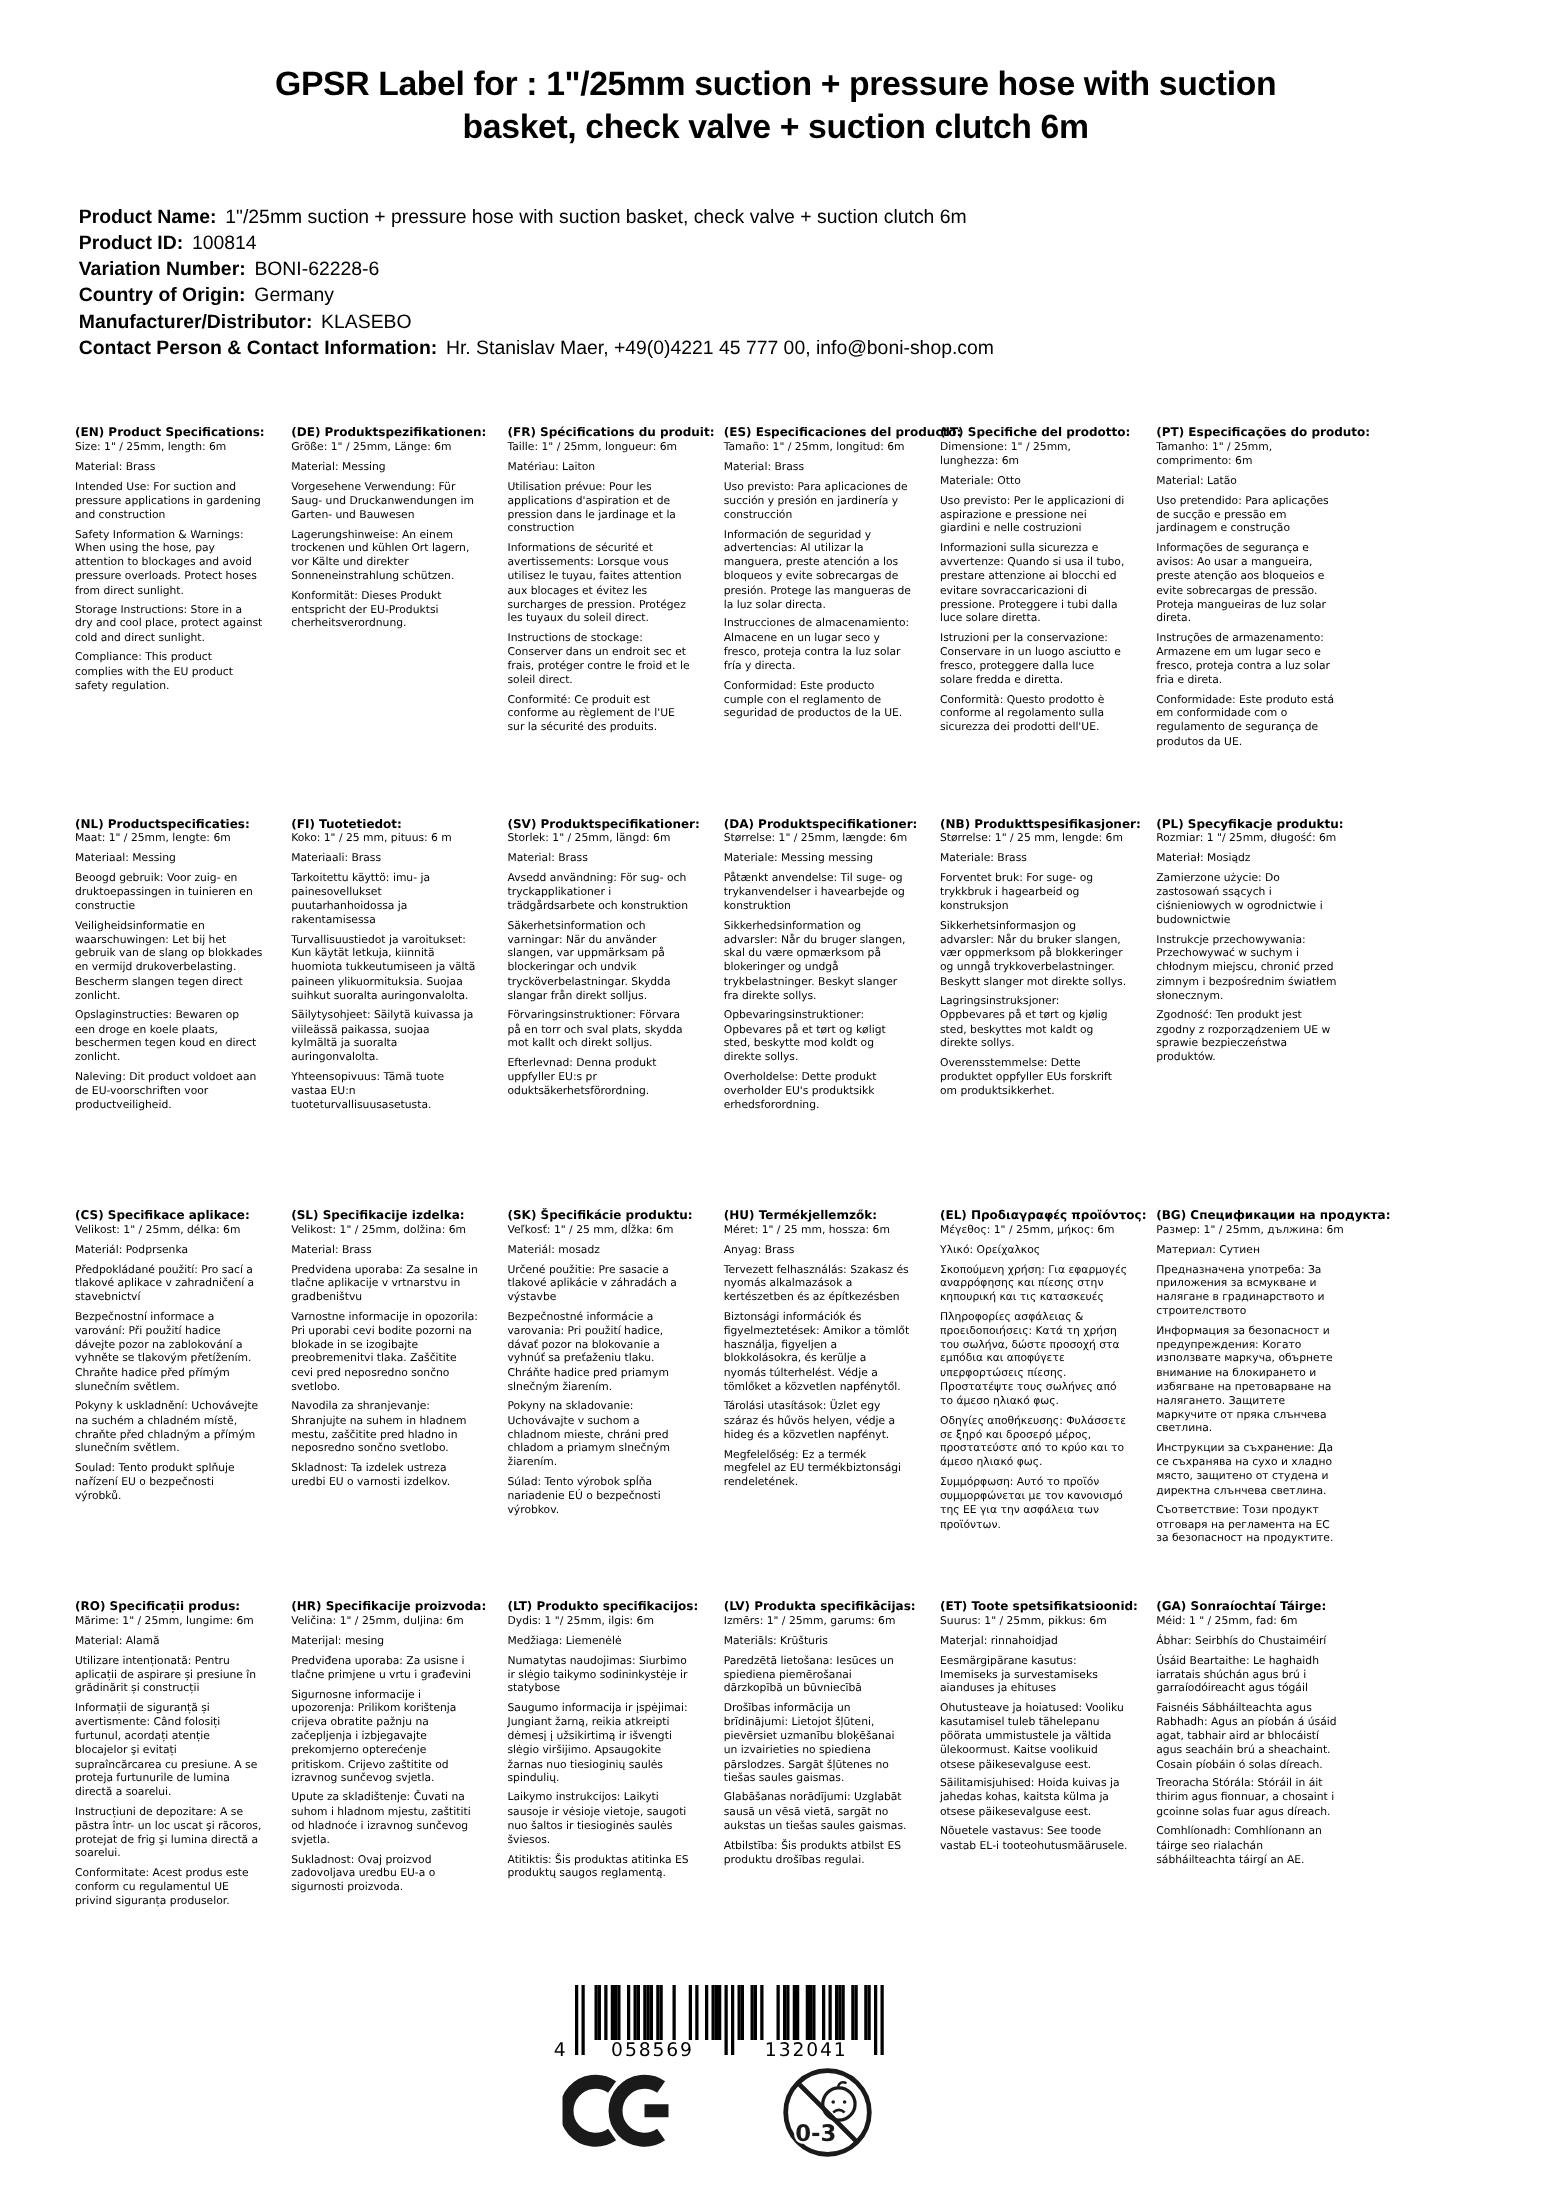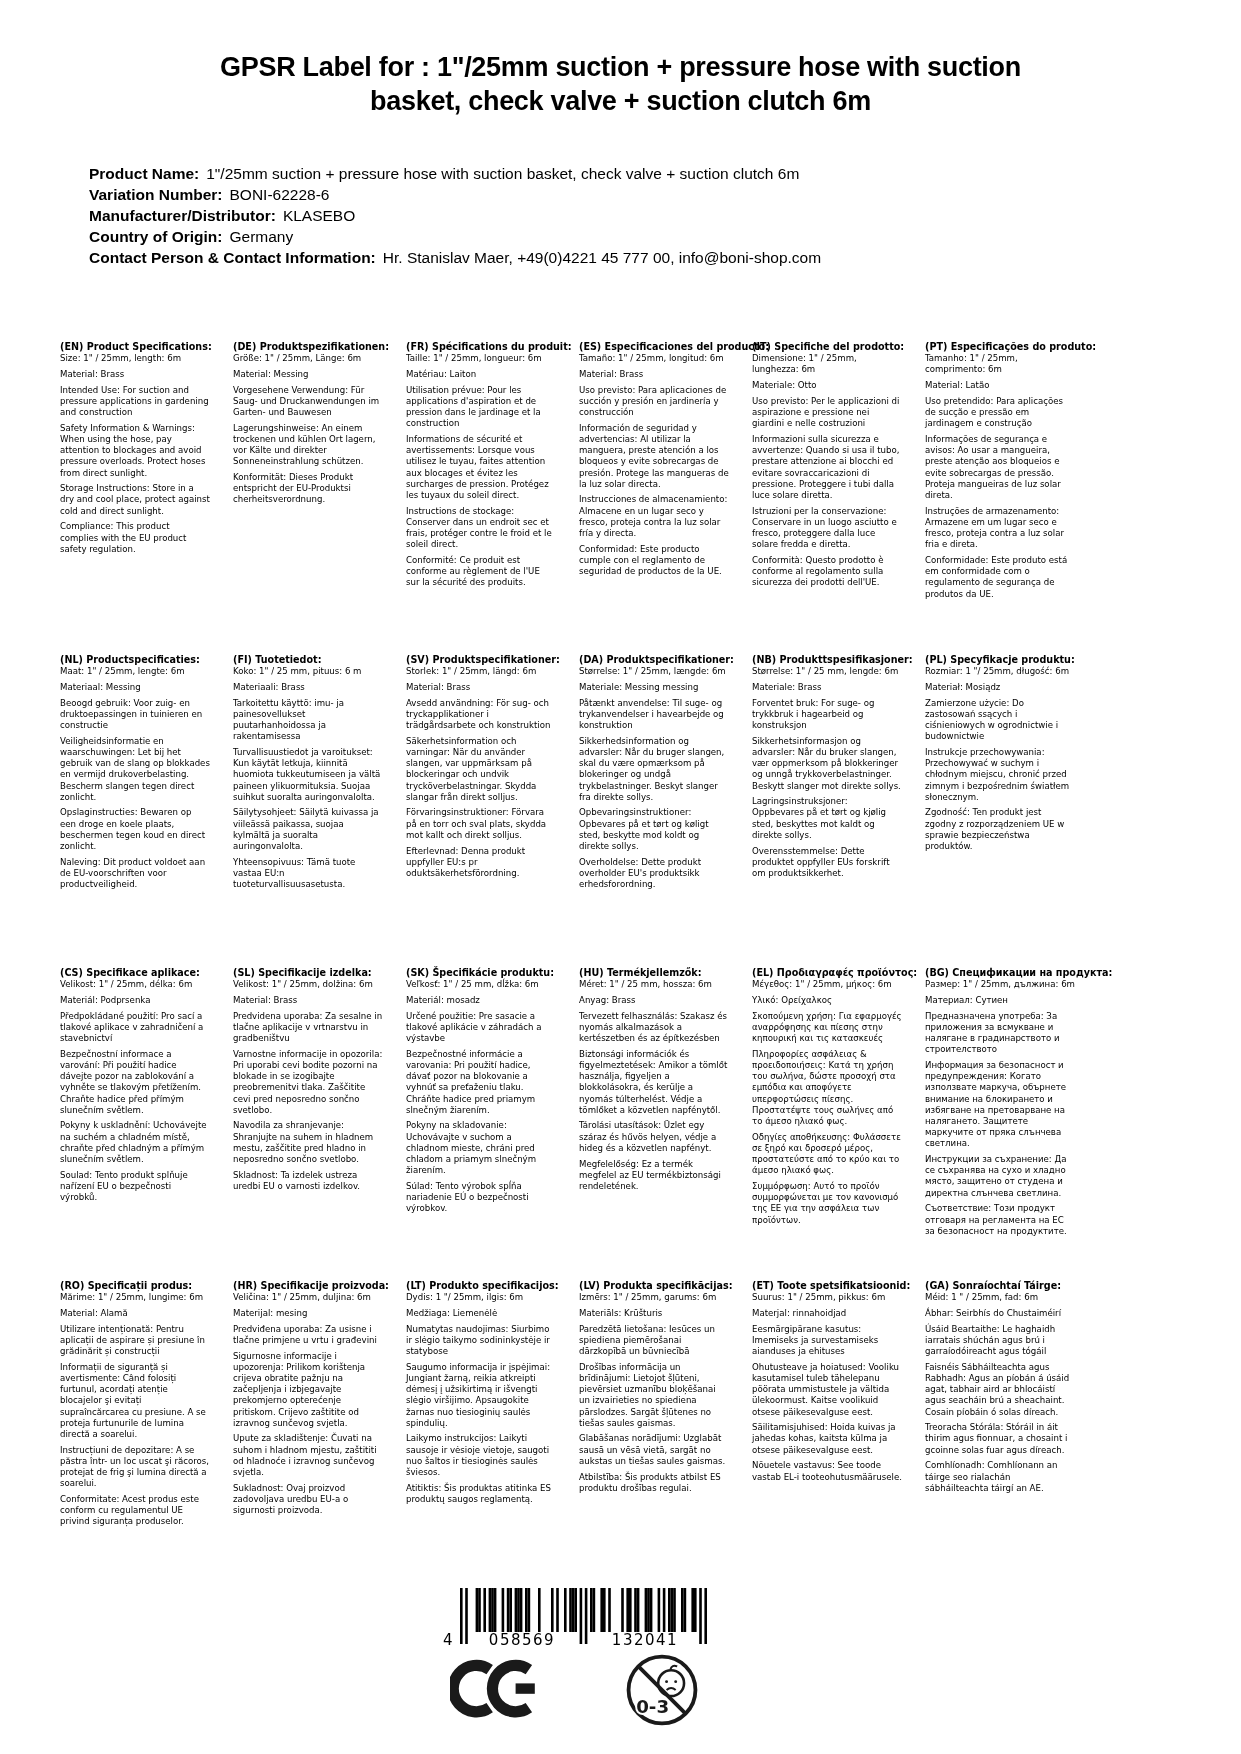--- a/index.html
+++ b/index.html
@@ -4,21 +4,21 @@
 <style>
   html,body{margin:0;padding:0;background:#fff;}
   body{position:relative;width:1241px;height:1754px;font-family:"Liberation Sans",sans-serif;color:#000;overflow:hidden;}
 
   .title{position:absolute;top:50px;left:0;width:100%;text-align:center;
          font-family:"Liberation Sans",sans-serif;font-weight:bold;font-size:27px;line-height:34px;letter-spacing:-0.3px;}
   .title span{display:block;}
 
   .info{position:absolute;top:163px;left:63px;font-size:15.5px;line-height:21px;}
   .info-row{white-space:nowrap;}
-  .info-label{font-weight:bold;margin-left:26px;}
+  .info-label{font-weight:bold;}
   .info-value{margin-left:7px;}
 
   .grid{position:absolute;top:341px;left:60px;width:1134px;
         display:grid;grid-template-columns:repeat(6,150px);column-gap:23px;grid-auto-rows:313px;}
   .spec{font-family:"DejaVu Sans",sans-serif;font-size:8.6px;line-height:11.2px;}
   .spec-heading{font-size:9.6px;font-weight:bold;white-space:nowrap;margin:0 0 1px 0;}
   .spec-par{margin:0 0 4.5px 0;}
 
   .barcode{position:absolute;left:438px;top:1586px;}
   .barcode text{font-family:"DejaVu Sans",sans-serif;font-size:15px;}
@@ -31,31 +31,34 @@
 <div class="title">
   <span>GPSR Label for : 1"/25mm suction + pressure hose with suction</span>
   <span>basket, check valve + suction clutch 6m</span>
 </div>
 
 <div class="info">
   <div class="info-row">
     <span class="info-label">Product Name:</span><span class="info-value">1"/25mm suction + pressure hose with suction basket, check valve + suction clutch 6m</span>
   </div>
 
+  <div class="info-row">
+    <span class="info-label">Product ID:</span><span class="info-value">100814</span>
+  </div>
 
   <div class="info-row">
     <span class="info-label">Variation Number:</span><span class="info-value">BONI-62228-6</span>
   </div>
 
   <div class="info-row">
+    <span class="info-label">Country of Origin:</span><span class="info-value">Germany</span>
+  </div>
+
+  <div class="info-row">
     <span class="info-label">Manufacturer/Distributor:</span><span class="info-value">KLASEBO</span>
-  </div>
-
-  <div class="info-row">
-    <span class="info-label">Country of Origin:</span><span class="info-value">Germany</span>
   </div>
 
   <div class="info-row">
     <span class="info-label">Contact Person &amp; Contact Information:</span><span class="info-value">Hr. Stanislav Maer, +49(0)4221 45 777 00, info@boni-shop.com</span>
   </div>
 </div>
 
 <div class="grid">
   <div class="spec">
     <h3 class="spec-heading">(EN) Product Specifications:</h3>

